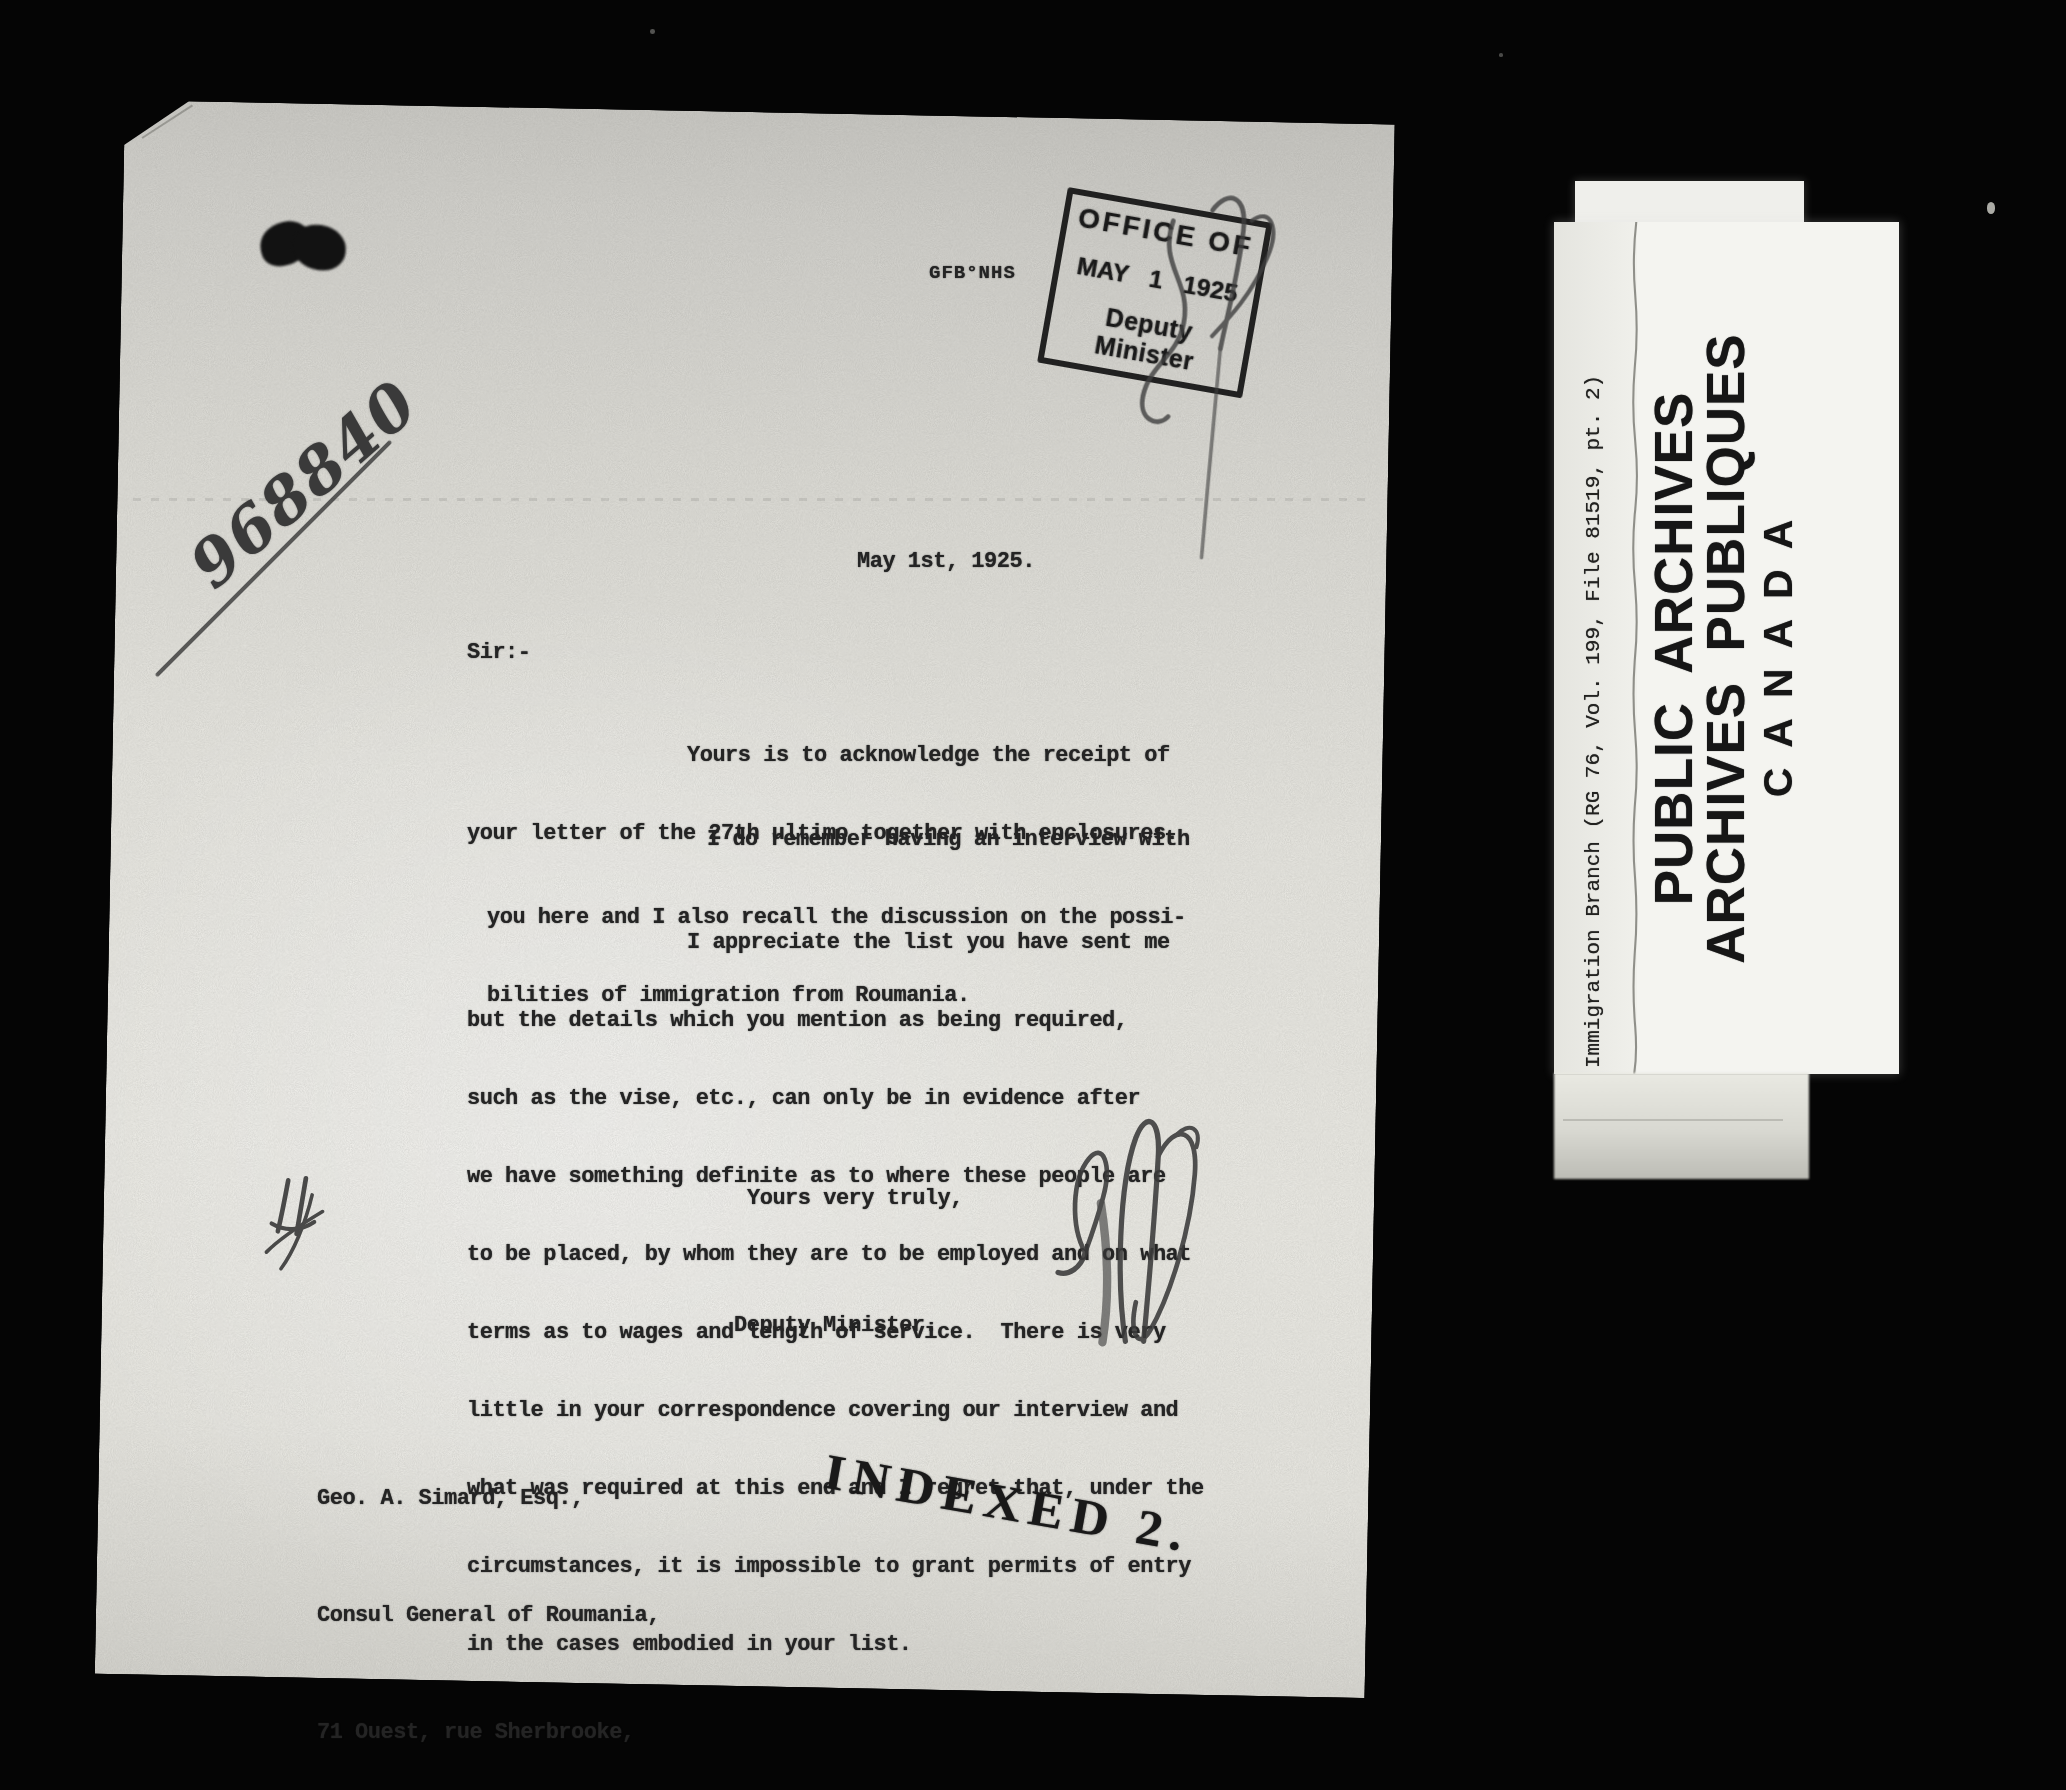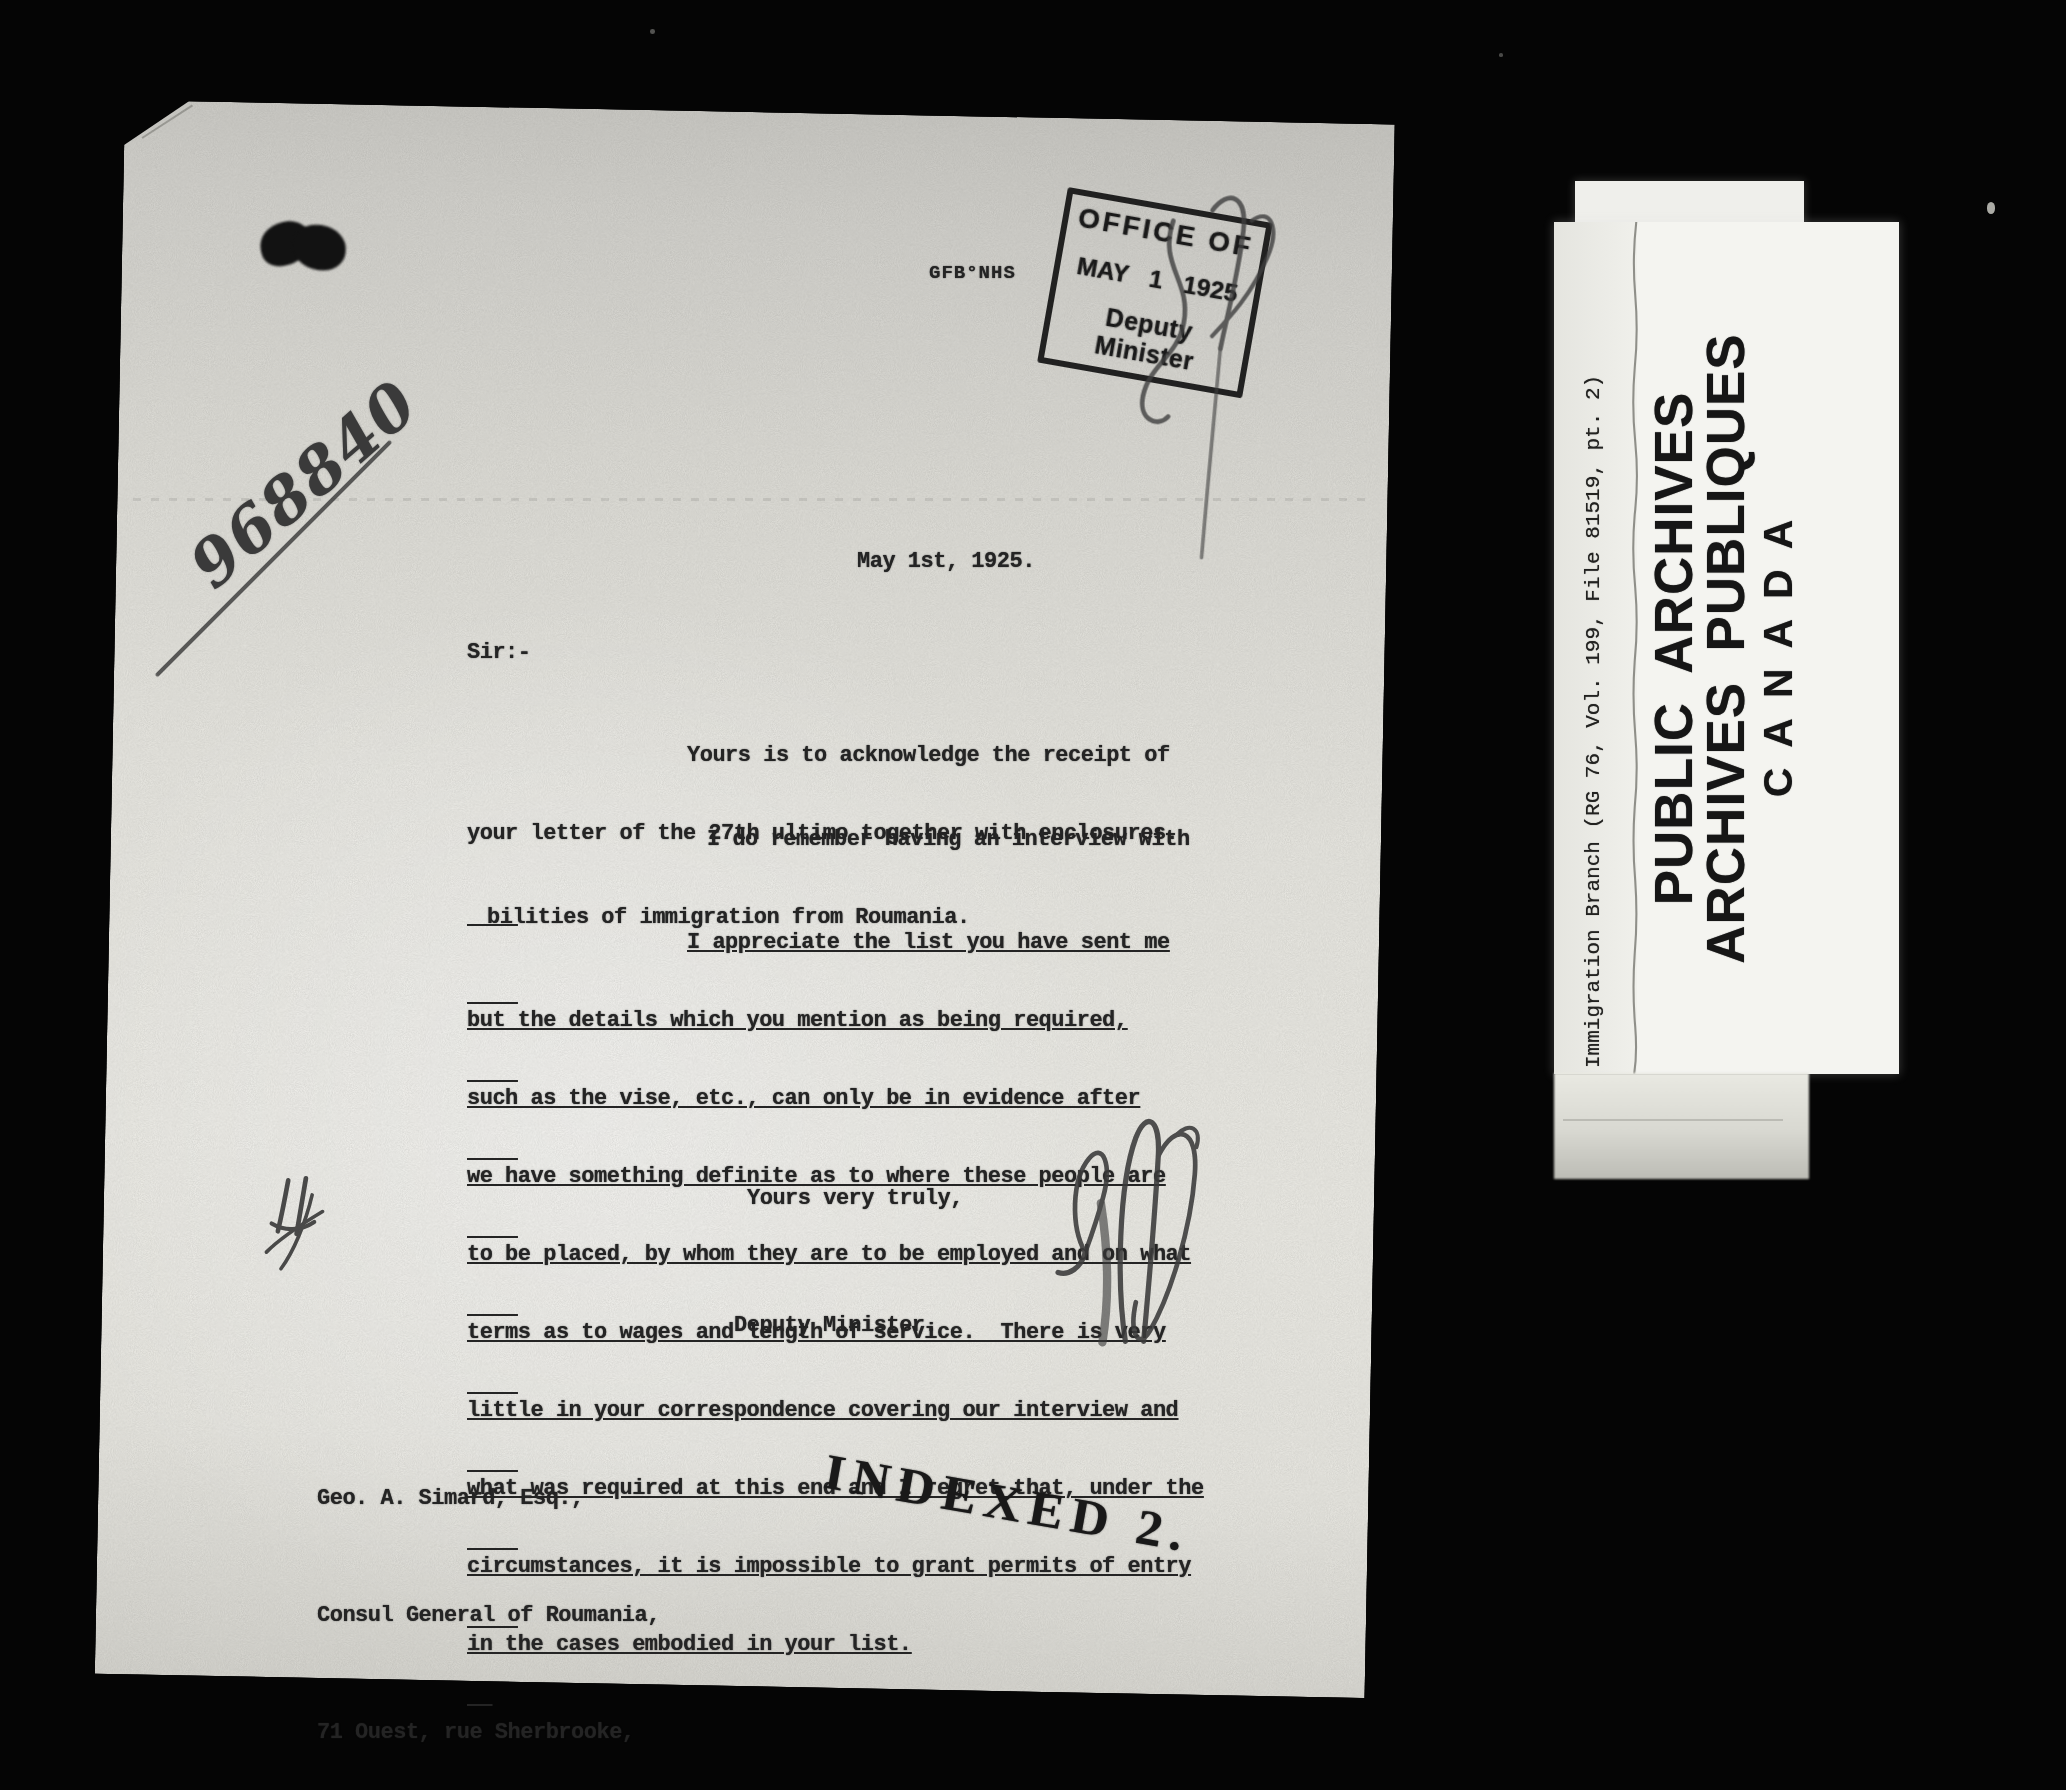--- a/index.html
+++ b/index.html
@@ -167,24 +167,25 @@
 
   <div class="type" style="left:467px;top:640px;" data-name="salutation">Sir:-</div>
 
   <div class="type" style="left:467px;top:691px;" data-name="paragraph-1">
     <div class="indent" data-name="letter-line">Yours is to acknowledge the receipt of</div>
     <div data-name="letter-line">your letter of the 27th ultimo together with enclosures.</div>
   </div>
 
   <div class="type" style="left:467px;top:775px;margin-left:20px;" data-name="paragraph-2">
     <div class="indent" data-name="letter-line">I do remember having an interview with</div>
+    <div data-name="letter-line">you here and I also recall the discussion on the possi-</div>
     <div data-name="letter-line">bilities of immigration from Roumania.</div>
   </div>
 
-  <div class="type" style="left:467px;top:878px;text-decoration:underline;" data-name="paragraph-3">
+  <div class="type" style="left:467px;top:878px;" data-name="paragraph-3">
     <div class="indent" data-name="letter-line">I appreciate the list you have sent me</div>
     <div data-name="letter-line">but the details which you mention as being required,</div>
     <div data-name="letter-line">such as the vise, etc., can only be in evidence after</div>
     <div data-name="letter-line">we have something definite as to where these people are</div>
     <div data-name="letter-line">to be placed, by whom they are to be employed and on what</div>
     <div data-name="letter-line">terms as to wages and length of service.  There is very</div>
     <div data-name="letter-line">little in your correspondence covering our interview and</div>
     <div data-name="letter-line">what was required at this end and I regret that, under the</div>
     <div data-name="letter-line">circumstances, it is impossible to grant permits of entry</div>
     <div data-name="letter-line">in the cases embodied in your list.</div>

